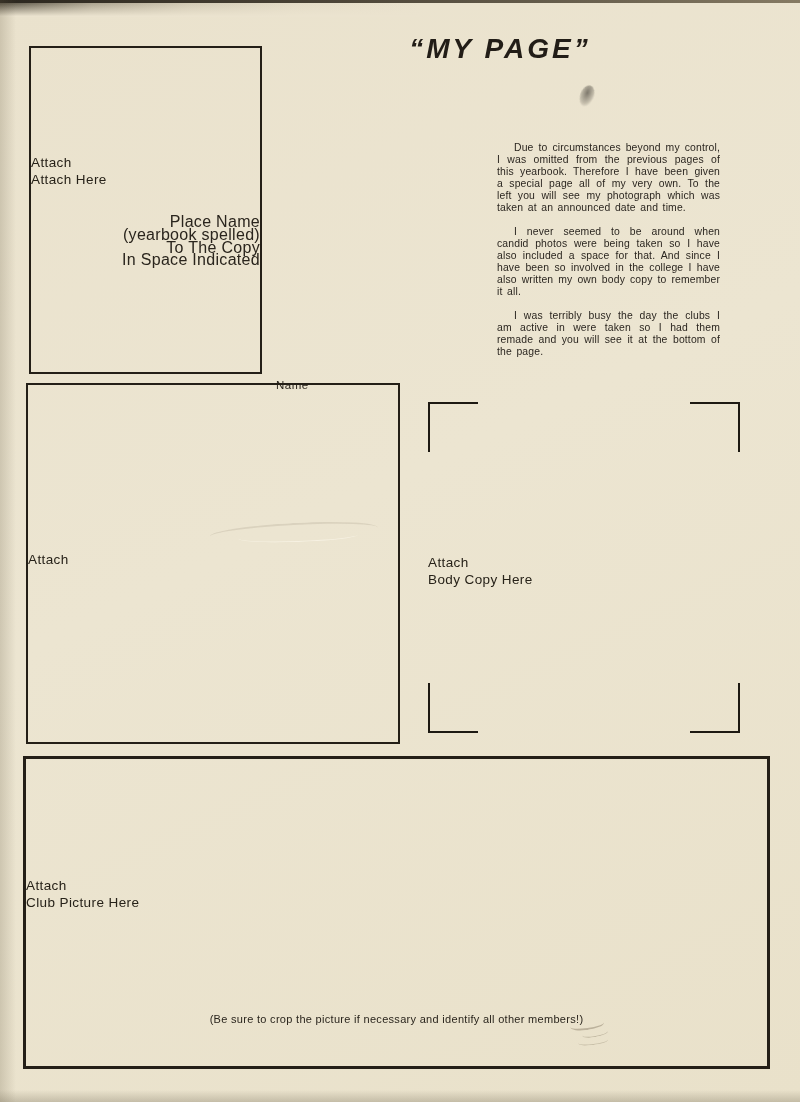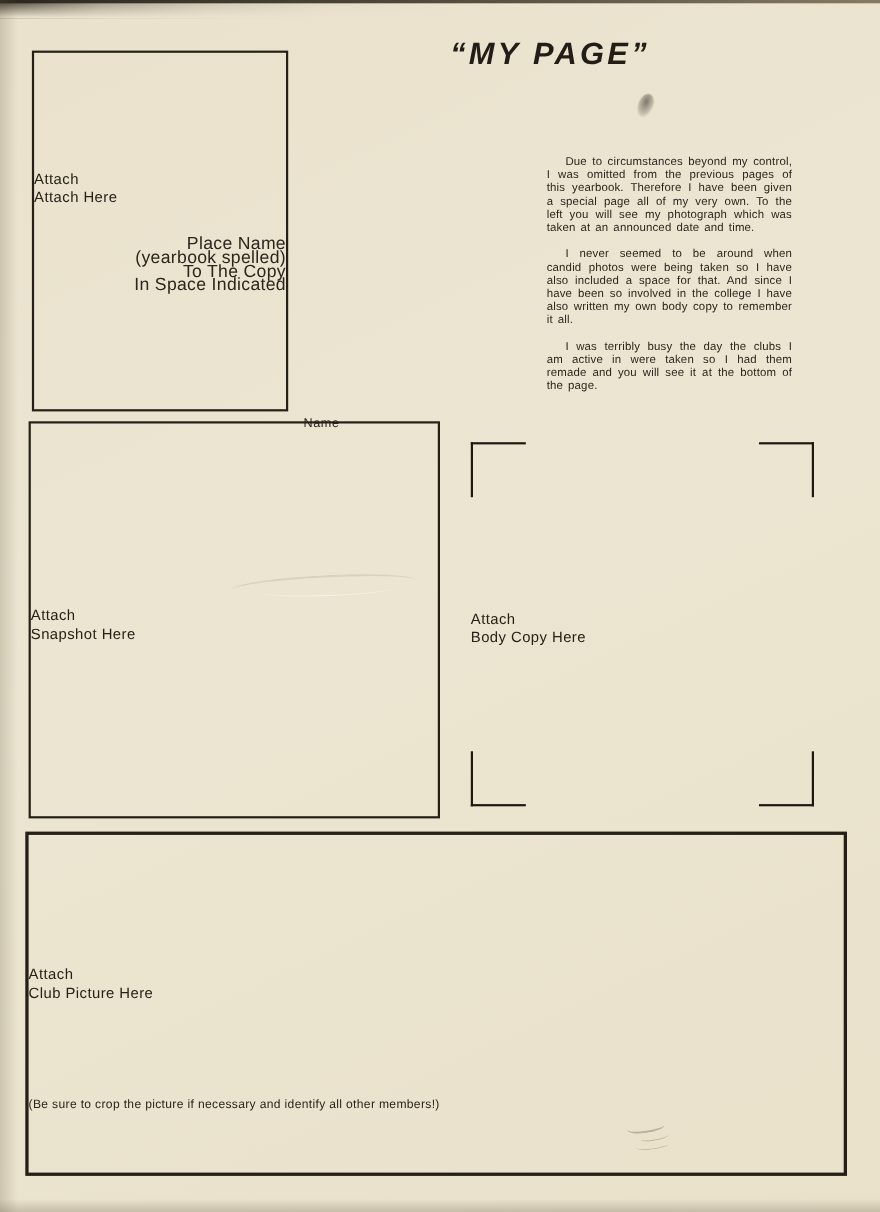--- a/index.html
+++ b/index.html
@@ -59,22 +59,22 @@
 
   
   .copy-area { position:absolute; left:428px; top:402px; width:312px; height:331px; }
   .bracket { position:absolute; width:48px; height:48px; }
   .br-tl { left:0; top:0;      border-left:2.5px solid #1d1912; border-top:2.5px solid #1d1912; }
   .br-tr { right:0; top:0;     border-right:2.5px solid #1d1912; border-top:2.5px solid #1d1912; }
   .br-bl { left:0; bottom:0;   border-left:2.5px solid #1d1912; border-bottom:2.5px solid #1d1912; }
   .br-br { right:0; bottom:0;  border-right:2.5px solid #1d1912; border-bottom:2.5px solid #1d1912; }
   .copy-label { top:152px; }
 
-  .club-caption { position:absolute; left:0; top:239px; width:100%;
-    font-size:11px; letter-spacing:0.3px; color:#2a251d; }
+  .club-caption { position:absolute; left:0; top:254px; width:100%;
+    text-align:center; font-size:11px; letter-spacing:0.3px; color:#2a251d; }
 
   
   .crease-1 { position:absolute; left:182px; top:138px; width:168px; height:16px;
     border-top:2px solid rgba(125,114,92,0.16); border-radius:50%;
     transform:rotate(-3deg); }
   .crease-2 { position:absolute; left:210px; top:146px; width:120px; height:10px;
     border-bottom:1.5px solid rgba(255,252,240,0.55); border-radius:50%;
     transform:rotate(-2deg); }
   .squiggle-1 { position:absolute; left:570px; top:1020px; width:34px; height:8px;
     border-bottom:2px solid rgba(120,108,85,0.4); border-radius:50%; transform:rotate(-8deg); }
@@ -116,21 +116,20 @@
     <p>Due to circumstances beyond my control, I was omitted from the previous pages of this yearbook. Therefore I have been given a special page all of my very own. To the left you will see my photograph which was taken at an announced date and time.</p>
     <p>I never seemed to be around when candid photos were being taken so I have also included a space for that. And since I have been so involved in the college I have also written my own body copy to remember it all.</p>
     <p>I was terribly busy the day the clubs I am active in were taken so I had them remade and you will see it at the bottom of the page.</p>
   </div>
 
   <div class="box snapshot-box">
     <div class="crease-1"></div>
     <div class="crease-2"></div>
     <div class="center-label snapshot-label">
       <span style="display:block">Attach</span>
-      <span style="display:block">Snapshot Here</span>
     </div>
   </div>
 
   <div class="copy-area">
     <div class="bracket br-tl"></div>
     <div class="bracket br-tr"></div>
     <div class="bracket br-bl"></div>
     <div class="bracket br-br"></div>
     <div class="center-label copy-label">
       <span style="display:block">Attach</span>

